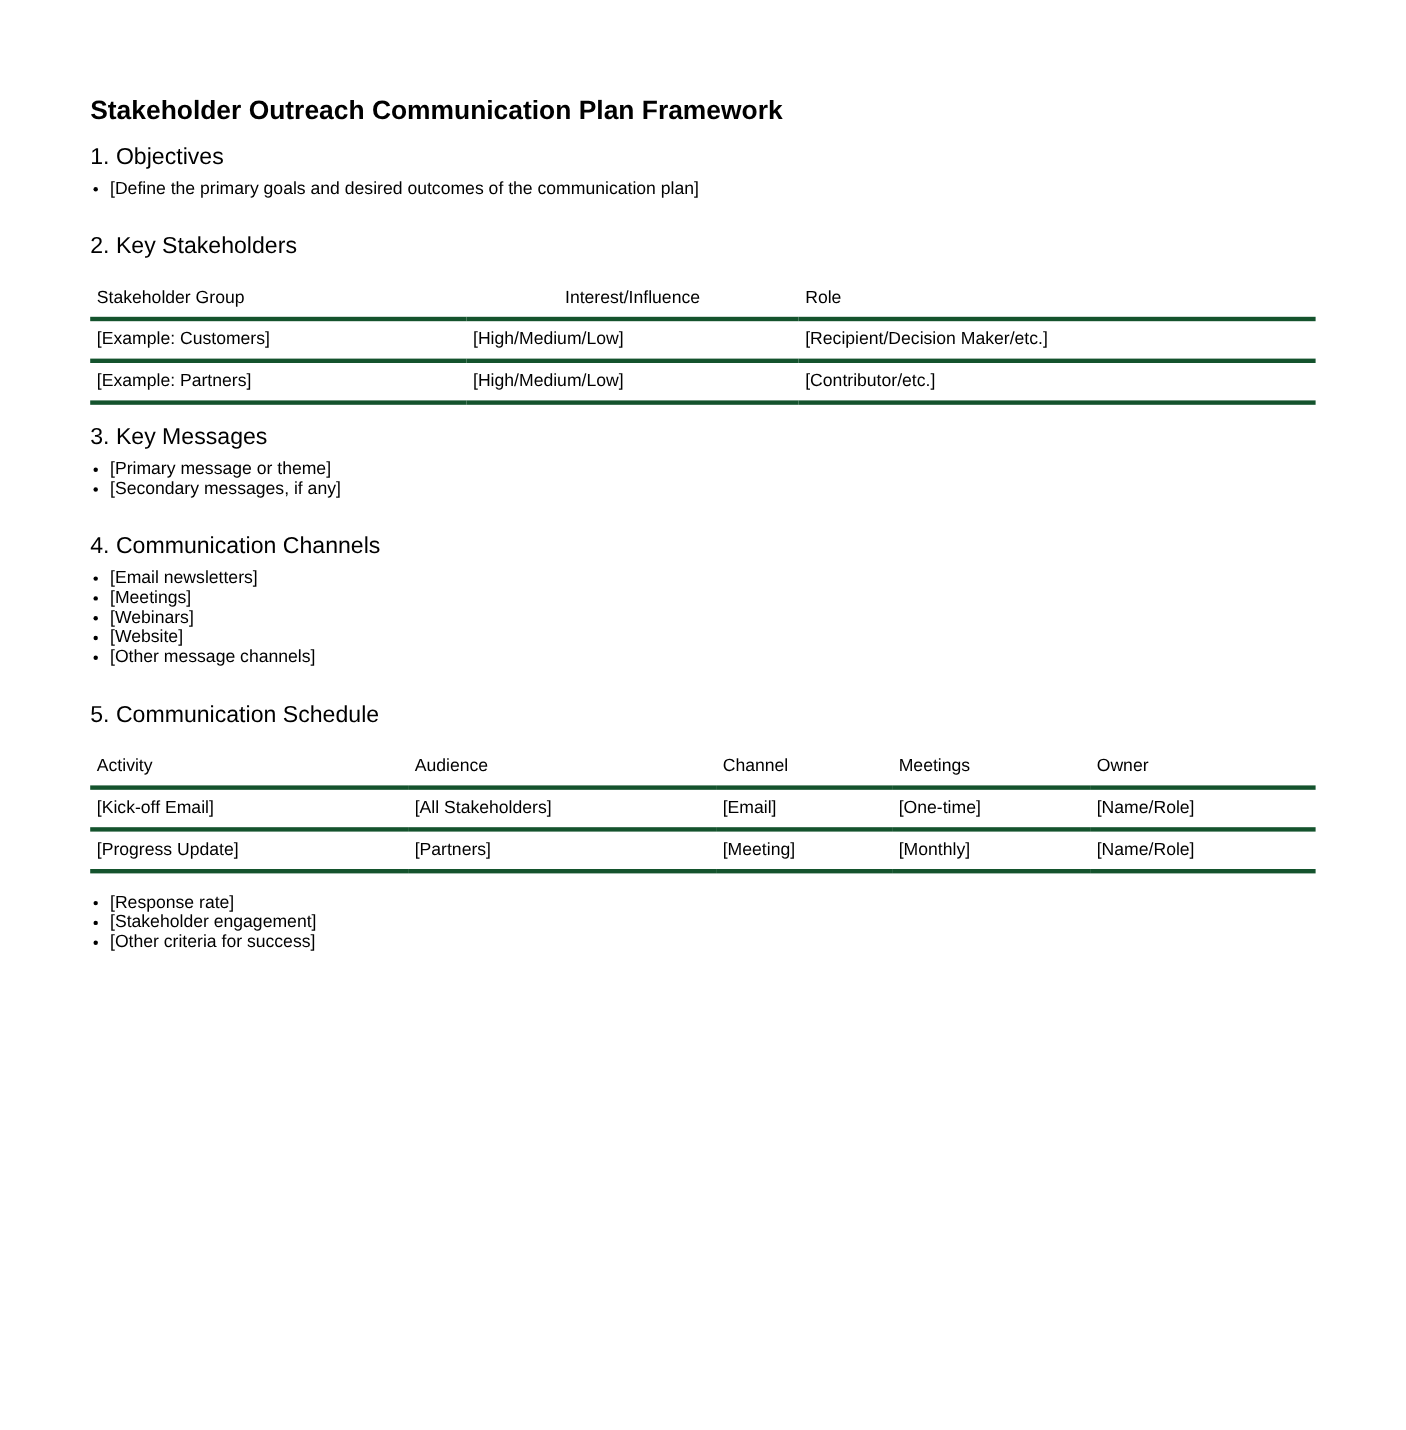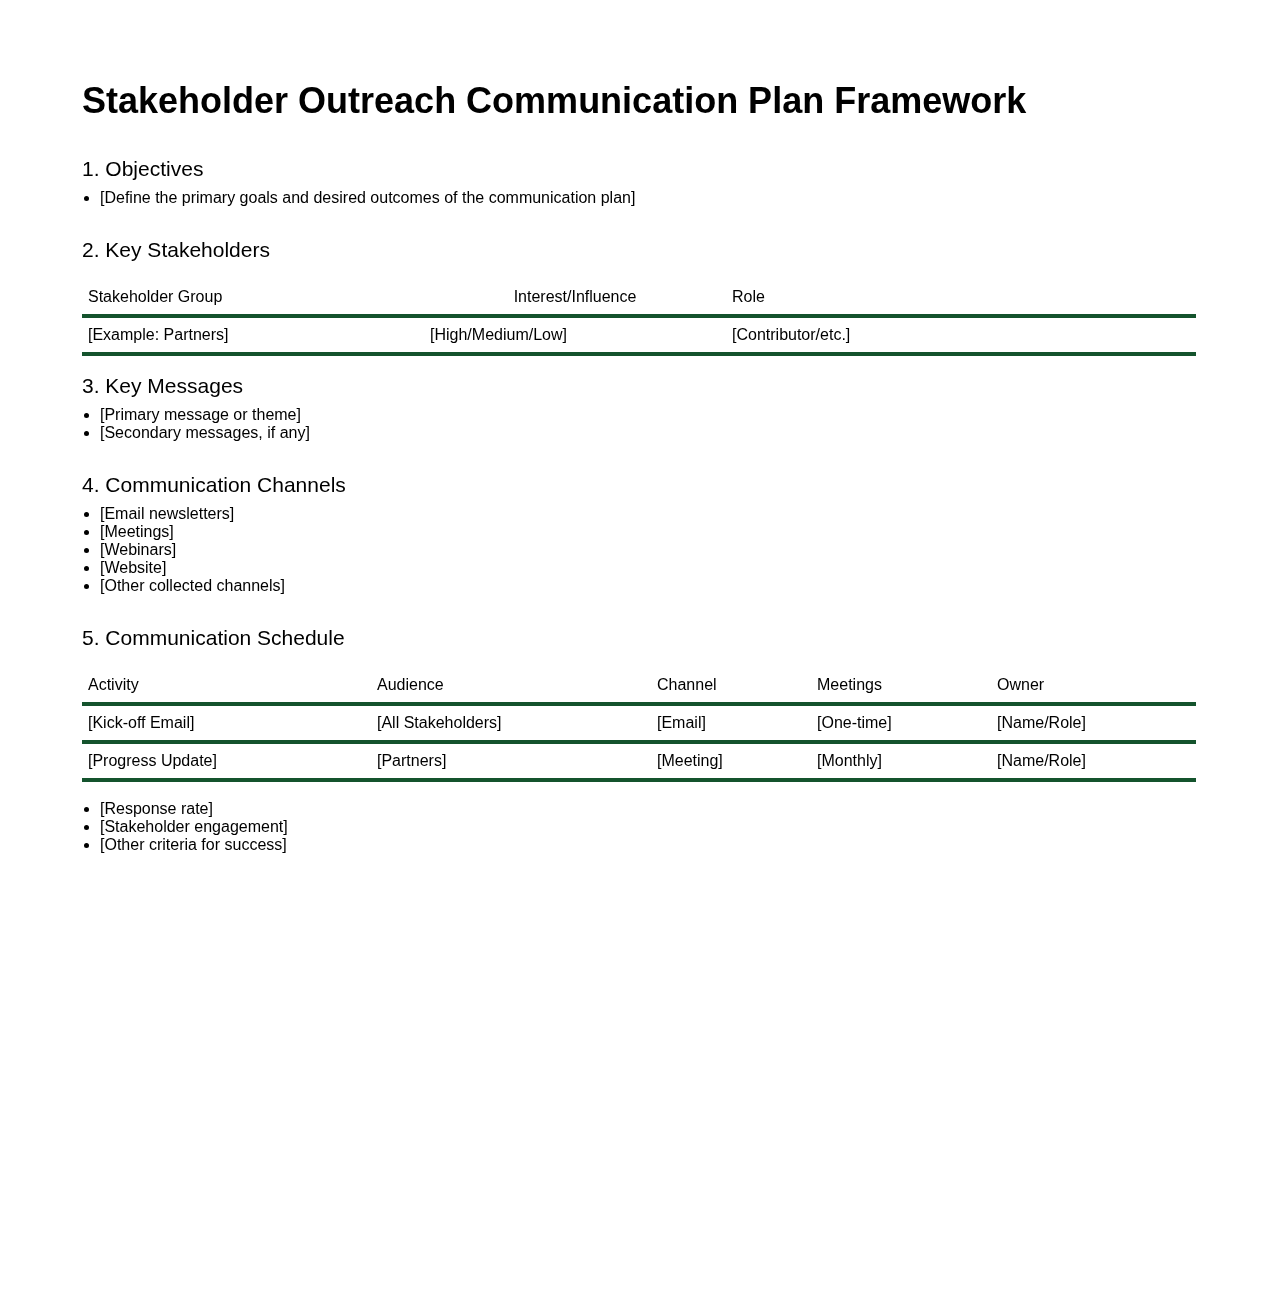--- a/index.html
+++ b/index.html
@@ -8,23 +8,23 @@
     min-height: 1300px;
     font-family: "Liberation Sans", sans-serif;
     color: #000;
     font-size: 16px;
   }
   .page {
     padding: 82px 82px 0 82px;
     width: 1114px;
   }
   h1 {
-    font-size: 36px;
+    font-size: 24px;
     font-weight: bold;
-    margin: 0 0 38px 0;
+    margin: 0 0 12px 0;
     line-height: 37px;
   }
   h2 {
     font-size: 21px;
     font-weight: normal;
     margin: 0 0 8px 0;
     line-height: 24px;
   }
   section { margin-bottom: 31px; }
   ul {
@@ -74,20 +74,25 @@
     <table>
       <thead>
         <tr>
           <th>Stakeholder Group</th>
           <th>Interest/Influence</th>
           <th>Role</th>
         </tr>
       </thead>
       <tbody>
         <tr>
+          <td>[Example: Customers]</td>
+          <td>[High/Medium/Low]</td>
+          <td>[Recipient/Decision Maker/etc.]</td>
+        </tr>
+        <tr>
           <td>[Example: Partners]</td>
           <td>[High/Medium/Low]</td>
           <td>[Contributor/etc.]</td>
         </tr>
       </tbody>
     </table>
   </section>
 
   <section>
     <h2>3. Key Messages</h2>
@@ -97,21 +102,21 @@
     </ul>
   </section>
 
   <section>
     <h2>4. Communication Channels</h2>
     <ul>
       <li>[Email newsletters]</li>
       <li>[Meetings]</li>
       <li>[Webinars]</li>
       <li>[Website]</li>
-      <li>[Other collected channels]</li>
+      <li>[Other message channels]</li>
     </ul>
   </section>
 
   <section class="tbl" id="sec-schedule">
     <h2>5. Communication Schedule</h2>
     <table>
       <thead>
         <tr>
           <th>Activity</th>
           <th>Audience</th>

